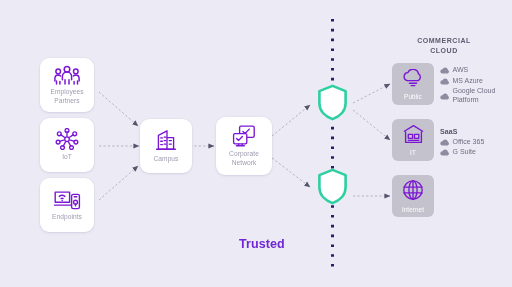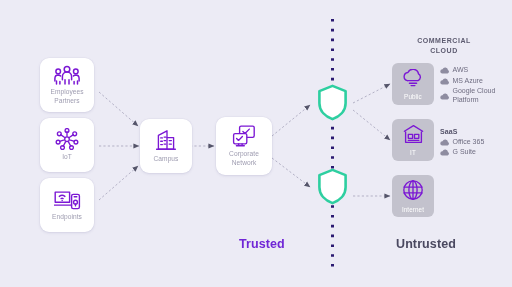--- a/index.html
+++ b/index.html
@@ -301,15 +301,14 @@
       <span class="cloudglyph">
         <svg width="9" height="7" viewBox="0 0 9 7">
             <path d="M2.3 6.4a2.1 2.1 0 0 1 .2-4.2A2.9 2.9 0 0 1 8 2.9a1.9 1.9 0 0 1-.4 3.5z" fill="#8e8ca0"></path>
           </svg>
       </span>
       <span class="txt">G Suite</span>
     </div>
   </div>
 
   <div class="zone trusted" style="left:239px;top:237px;">Trusted</div>
-  <div class="zone untrusted" style="left:396px;top:237px;">Untrusted</div>
 
 </div>
 
 </body></html>

